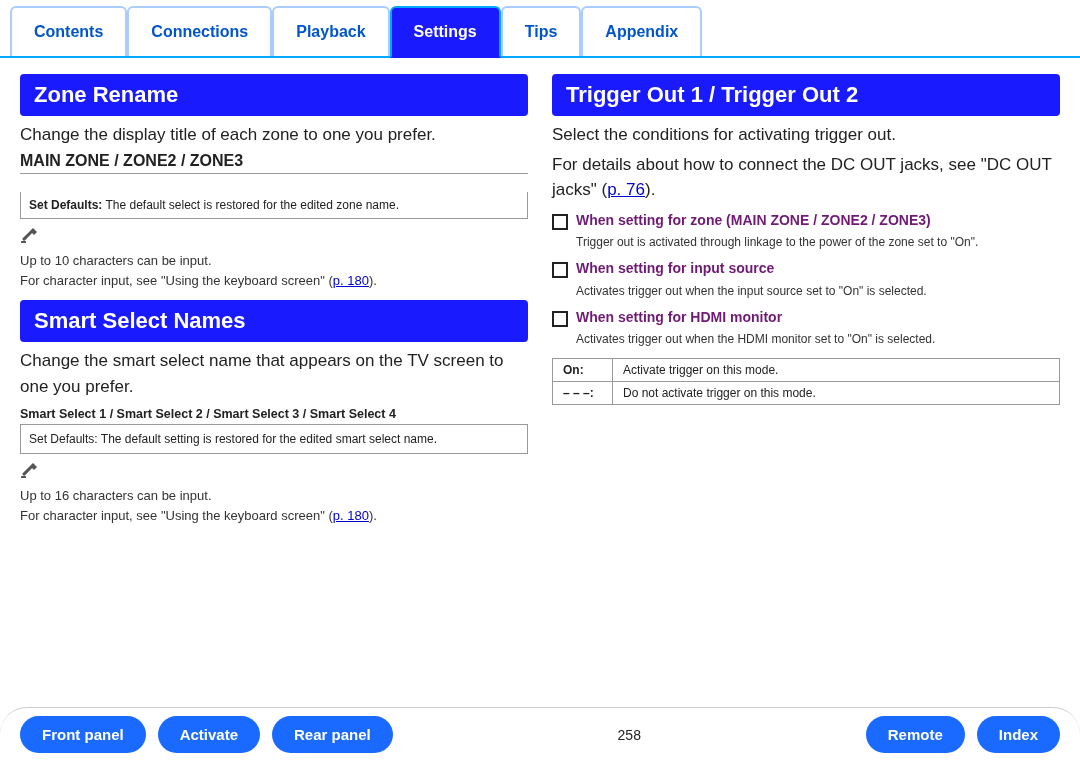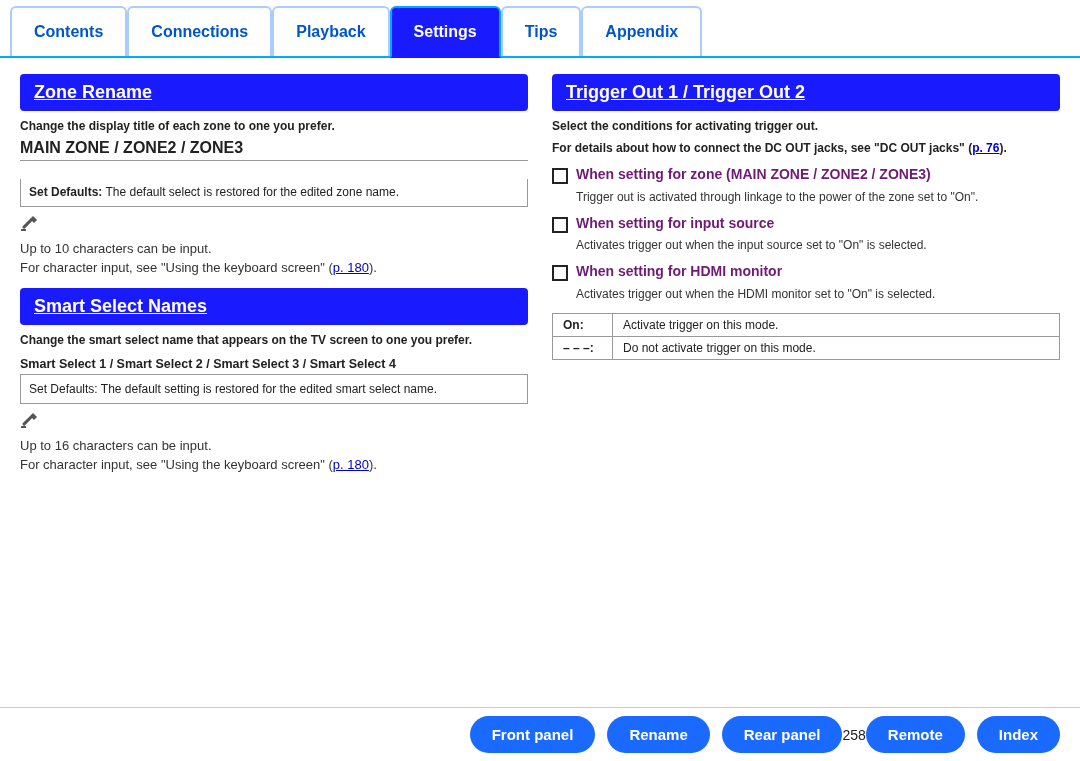--- a/index.html
+++ b/index.html
@@ -76,30 +76,28 @@
     .section-header {
       background: #1a1aff;
       color: #fff;
       font-size: 20px;
       font-weight: bold;
       padding: 8px 14px;
       border-radius: 4px;
       margin-bottom: 6px;
     }
     .section-header.large {
-      font-size: 18px;
-      text-decoration: underline;
+      font-size: 22px;
     }
 
     .section-desc {
-      font-size: 12px;
+      font-size: 17px;
       color: #222;
       margin-bottom: 4px;
       line-height: 1.5;
-      font-weight: bold;
     }
 
     
     .zone-label {
       font-size: 16px;
       font-weight: bold;
       color: #222;
       border-bottom: 1px solid #999;
       padding-bottom: 3px;
       margin-bottom: 18px;
@@ -178,23 +176,24 @@
     }
     .trigger-table td:first-child {
       font-weight: bold;
       width: 60px;
     }
 
     
     .bottom-nav {
       display: flex;
       align-items: center;
-      justify-content: flex-end;
+      justify-content: space-between;
       padding: 8px 20px;
       border-top: 1px solid #ccc;
+      border-radius: 27px;
     }
     .bottom-nav-left {
       display: flex;
       gap: 12px;
     }
     .bottom-nav-right {
       display: flex;
       gap: 12px;
     }
     .nav-btn {
@@ -340,21 +339,21 @@
         </table>
     </div>
 
   </div>
 
 </div>
 
 <div class="bottom-nav">
   <div class="bottom-nav-left">
     <button class="nav-btn">Front panel</button>
-    <button class="nav-btn">Rename</button>
+    <button class="nav-btn">Activate</button>
     <button class="nav-btn">Rear panel</button>
   </div>
   <div class="page-number">258</div>
   <div class="bottom-nav-right">
     <button class="nav-btn">Remote</button>
     <button class="nav-btn">Index</button>
   </div>
 </div>
 
 </body></html>

